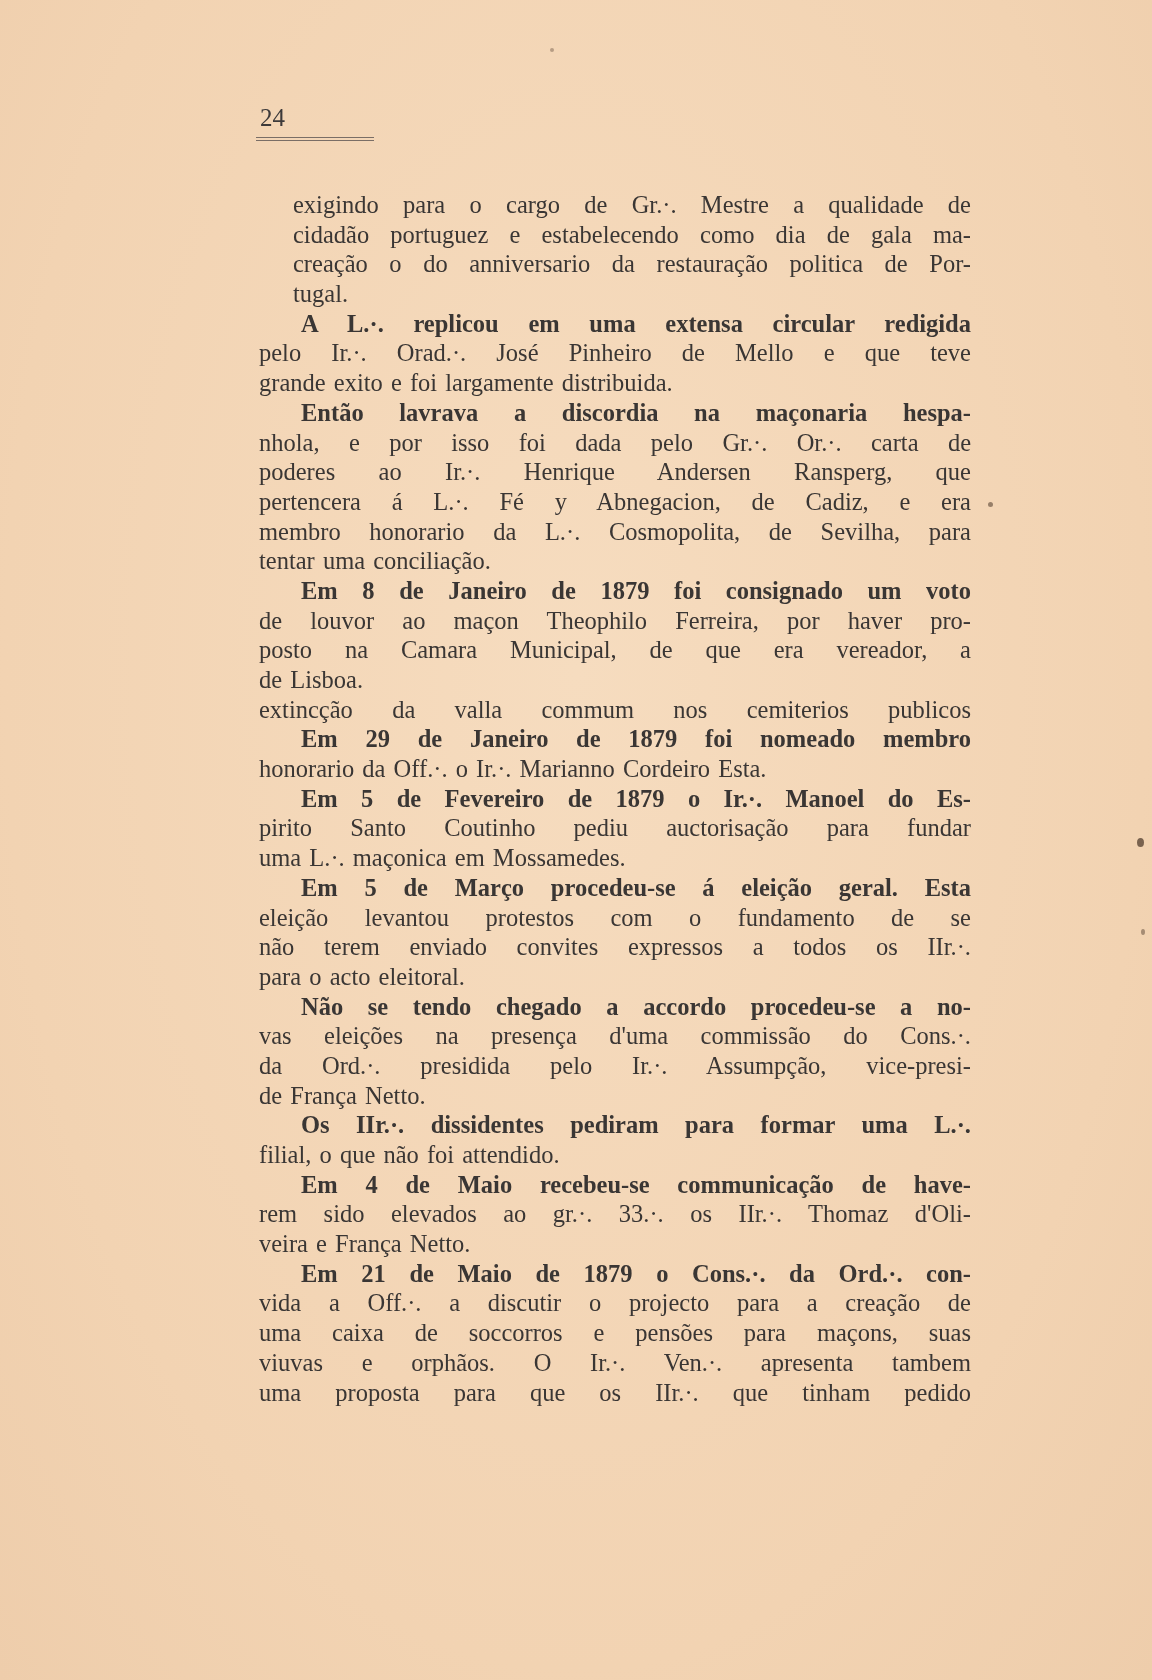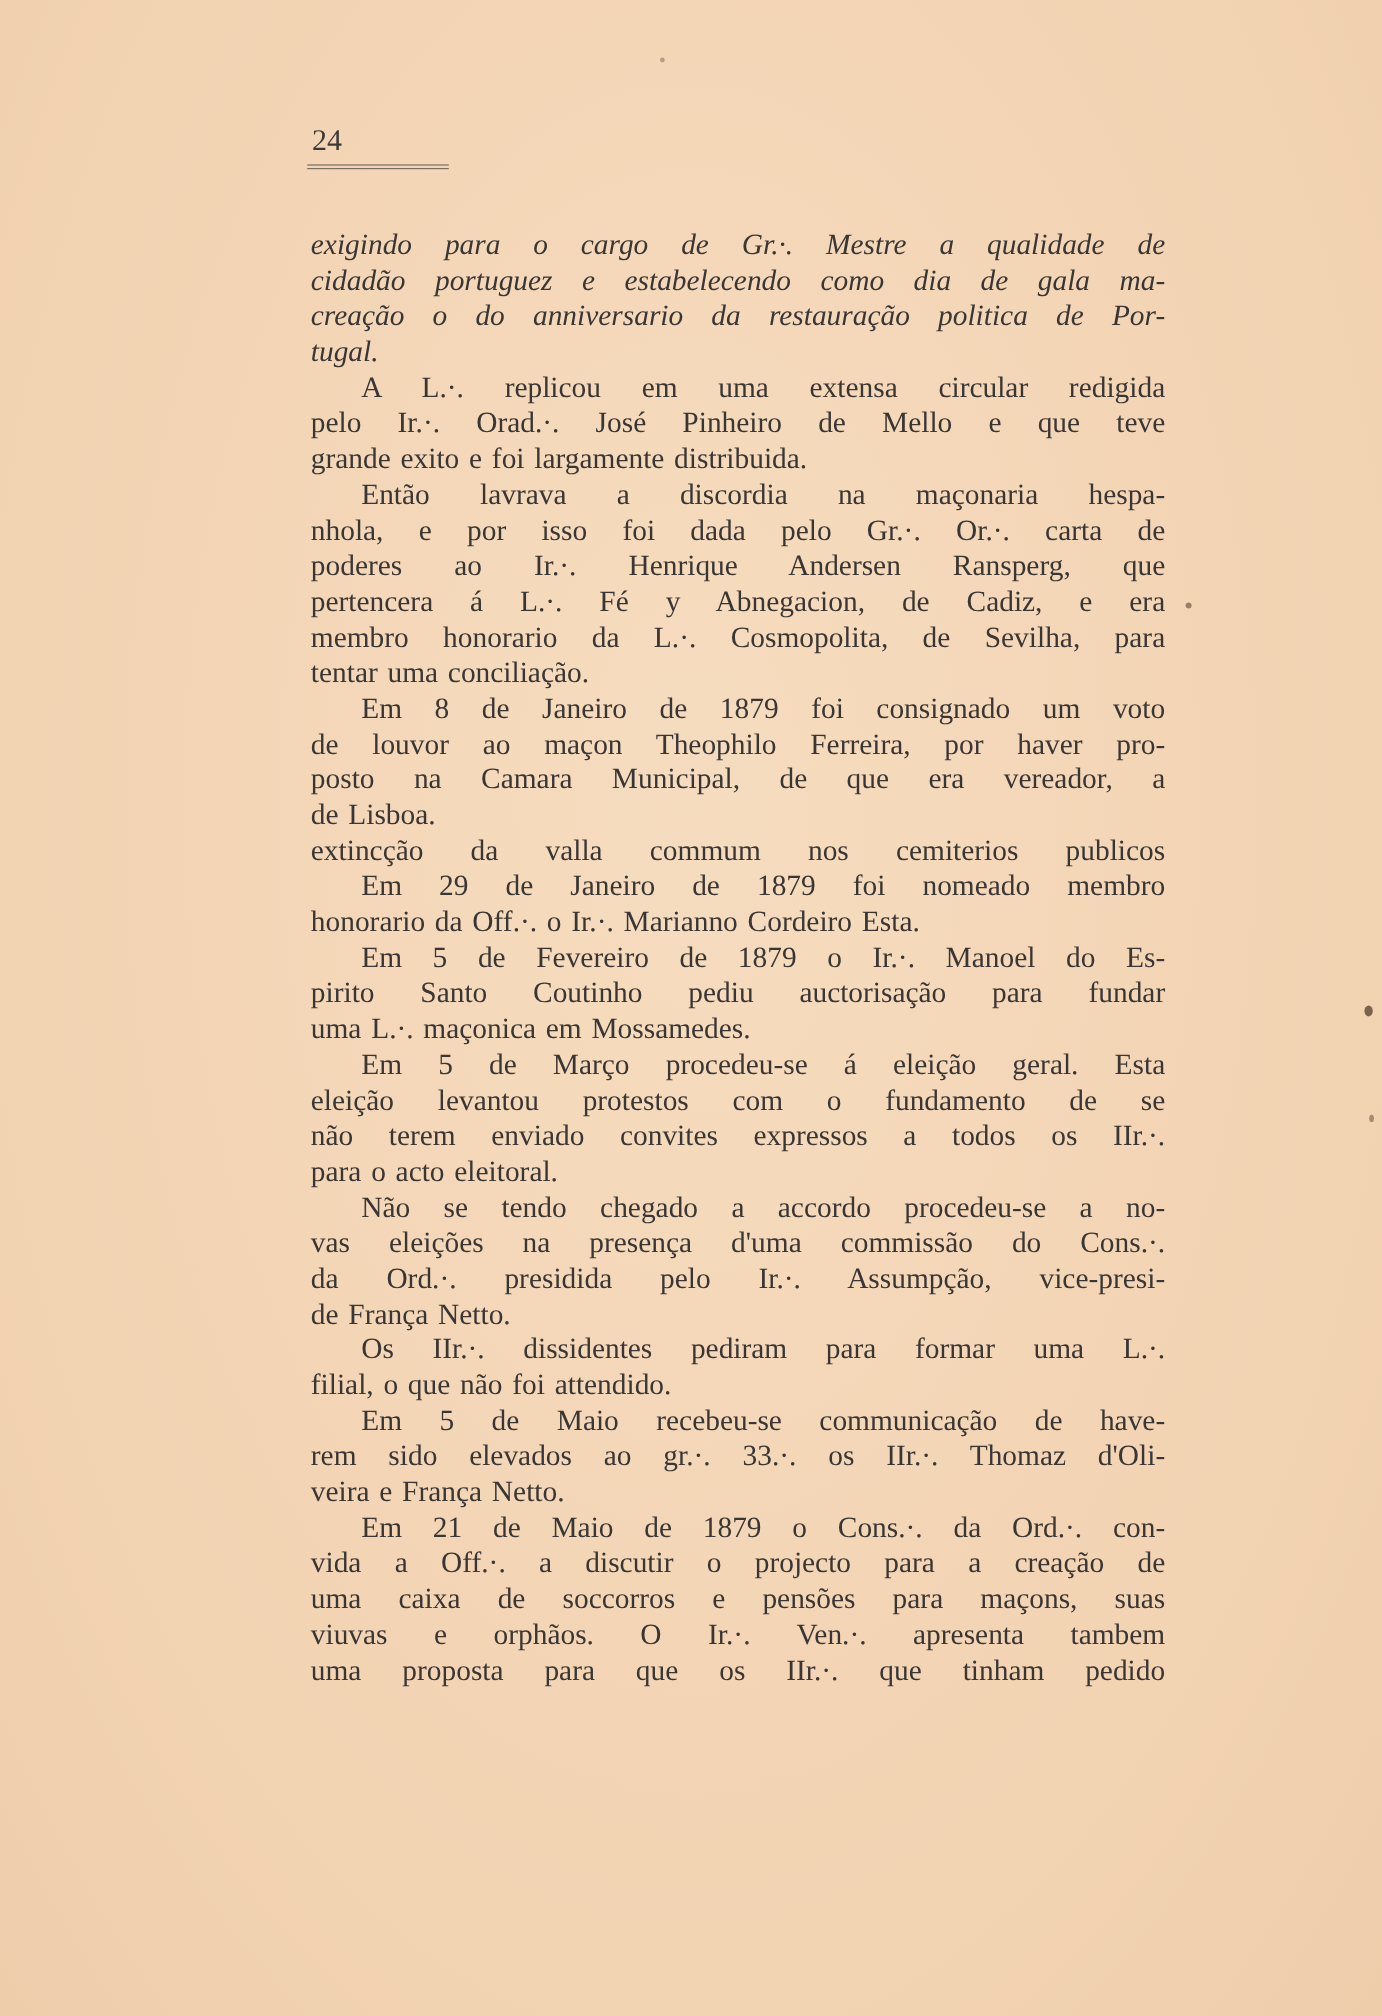--- a/index.html
+++ b/index.html
@@ -49,23 +49,24 @@
       white-space: nowrap;
       text-align: justify;
       text-align-last: justify;
       word-spacing: 2px;
     }
     .line.last {
       text-align-last: left;
     }
     .line.indent {
       padding-left: 42px;
+      font-weight: bold;
     }
     .italic {
-      font-style: italic;
+      margin-left: 34px;
     }
     .speck {
       position: absolute;
       background: #5a4636;
       border-radius: 50%;
       opacity: 0.8;
     }
   </style>
 </head>
 <body>
@@ -101,21 +102,21 @@
       <span class="line indent">Em 5 de Março procedeu-se á eleição geral. Esta</span>
       <span class="line">eleição levantou protestos com o fundamento de se</span>
       <span class="line">não terem enviado convites expressos a todos os IIr.·.</span>
       <span class="line last">para o acto eleitoral.</span>
       <span class="line indent">Não se tendo chegado a accordo procedeu-se a no-</span>
       <span class="line">vas eleições na presença d'uma commissão do Cons.·.</span>
       <span class="line">da Ord.·. presidida pelo Ir.·. Assumpção, vice-presi-</span>
       <span class="line last">de França Netto.</span>
       <span class="line indent">Os IIr.·. dissidentes pediram para formar uma L.·.</span>
       <span class="line last">filial, o que não foi attendido.</span>
-      <span class="line indent">Em 5 de Maio recebeu-se communicação de have-</span>
+      <span class="line indent">Em 4 de Maio recebeu-se communicação de have-</span>
       <span class="line">rem sido elevados ao gr.·. 33.·. os IIr.·. Thomaz d'Oli-</span>
       <span class="line last">veira e França Netto.</span>
       <span class="line indent">Em 21 de Maio de 1879 o Cons.·. da Ord.·. con-</span>
       <span class="line">vida a Off.·. a discutir o projecto para a creação de</span>
       <span class="line">uma caixa de soccorros e pensões para maçons, suas</span>
       <span class="line">viuvas e orphãos. O Ir.·. Ven.·. apresenta tambem</span>
       <span class="line">uma proposta para que os IIr.·. que tinham pedido</span>
     </div>
 
   <div class="speck" style="left:1137px; top:838px; width:7px; height:9px;"></div>

